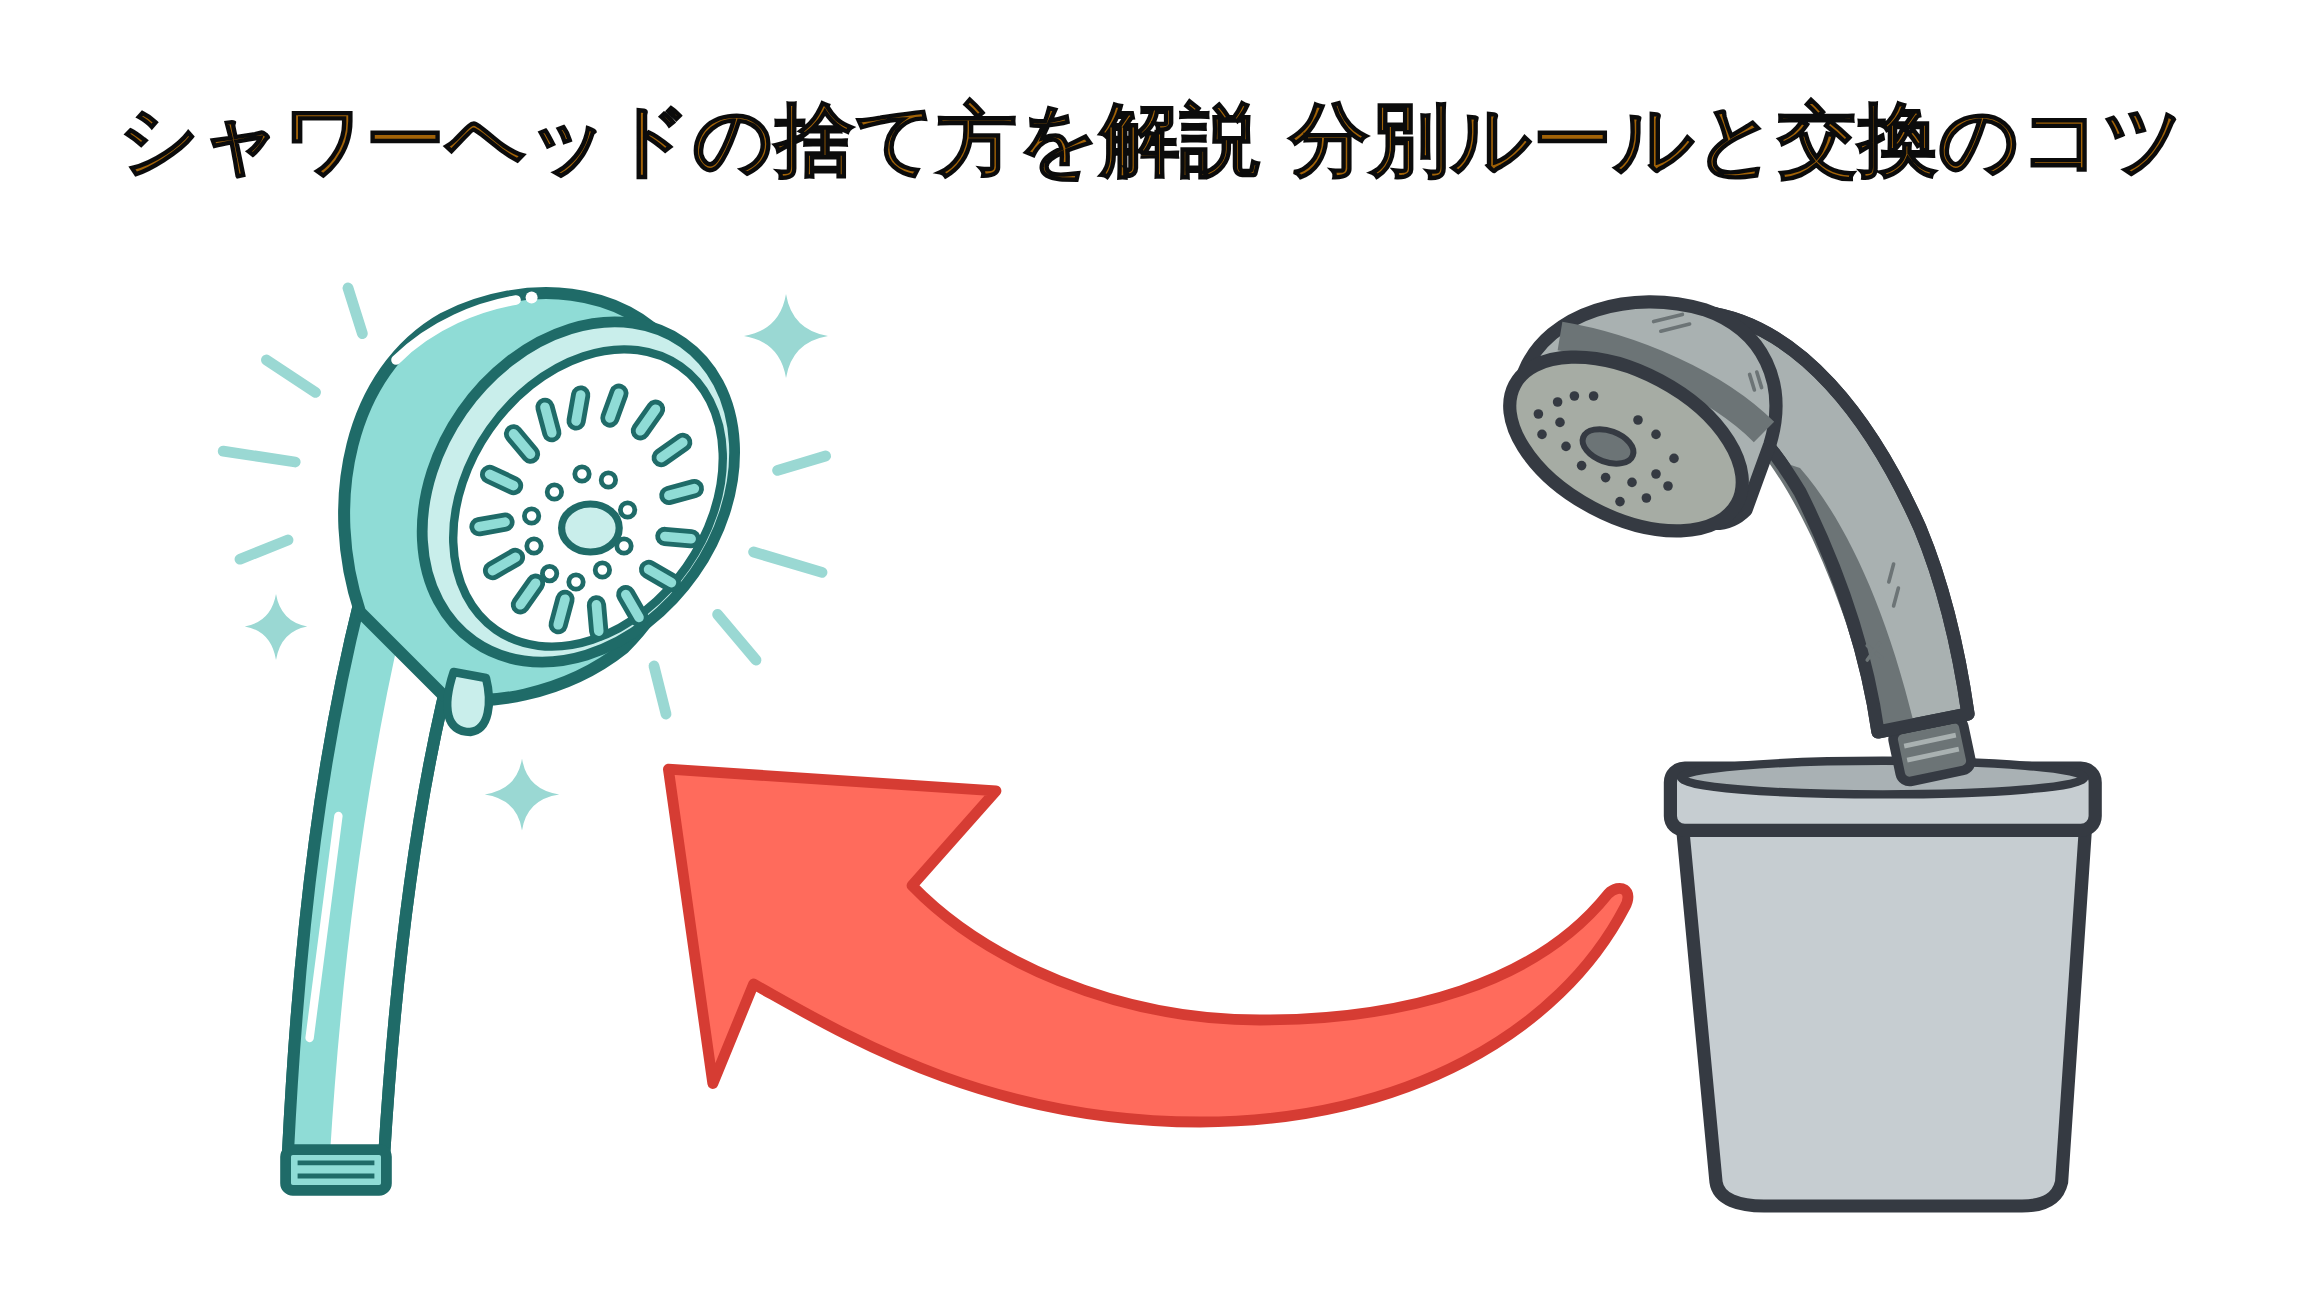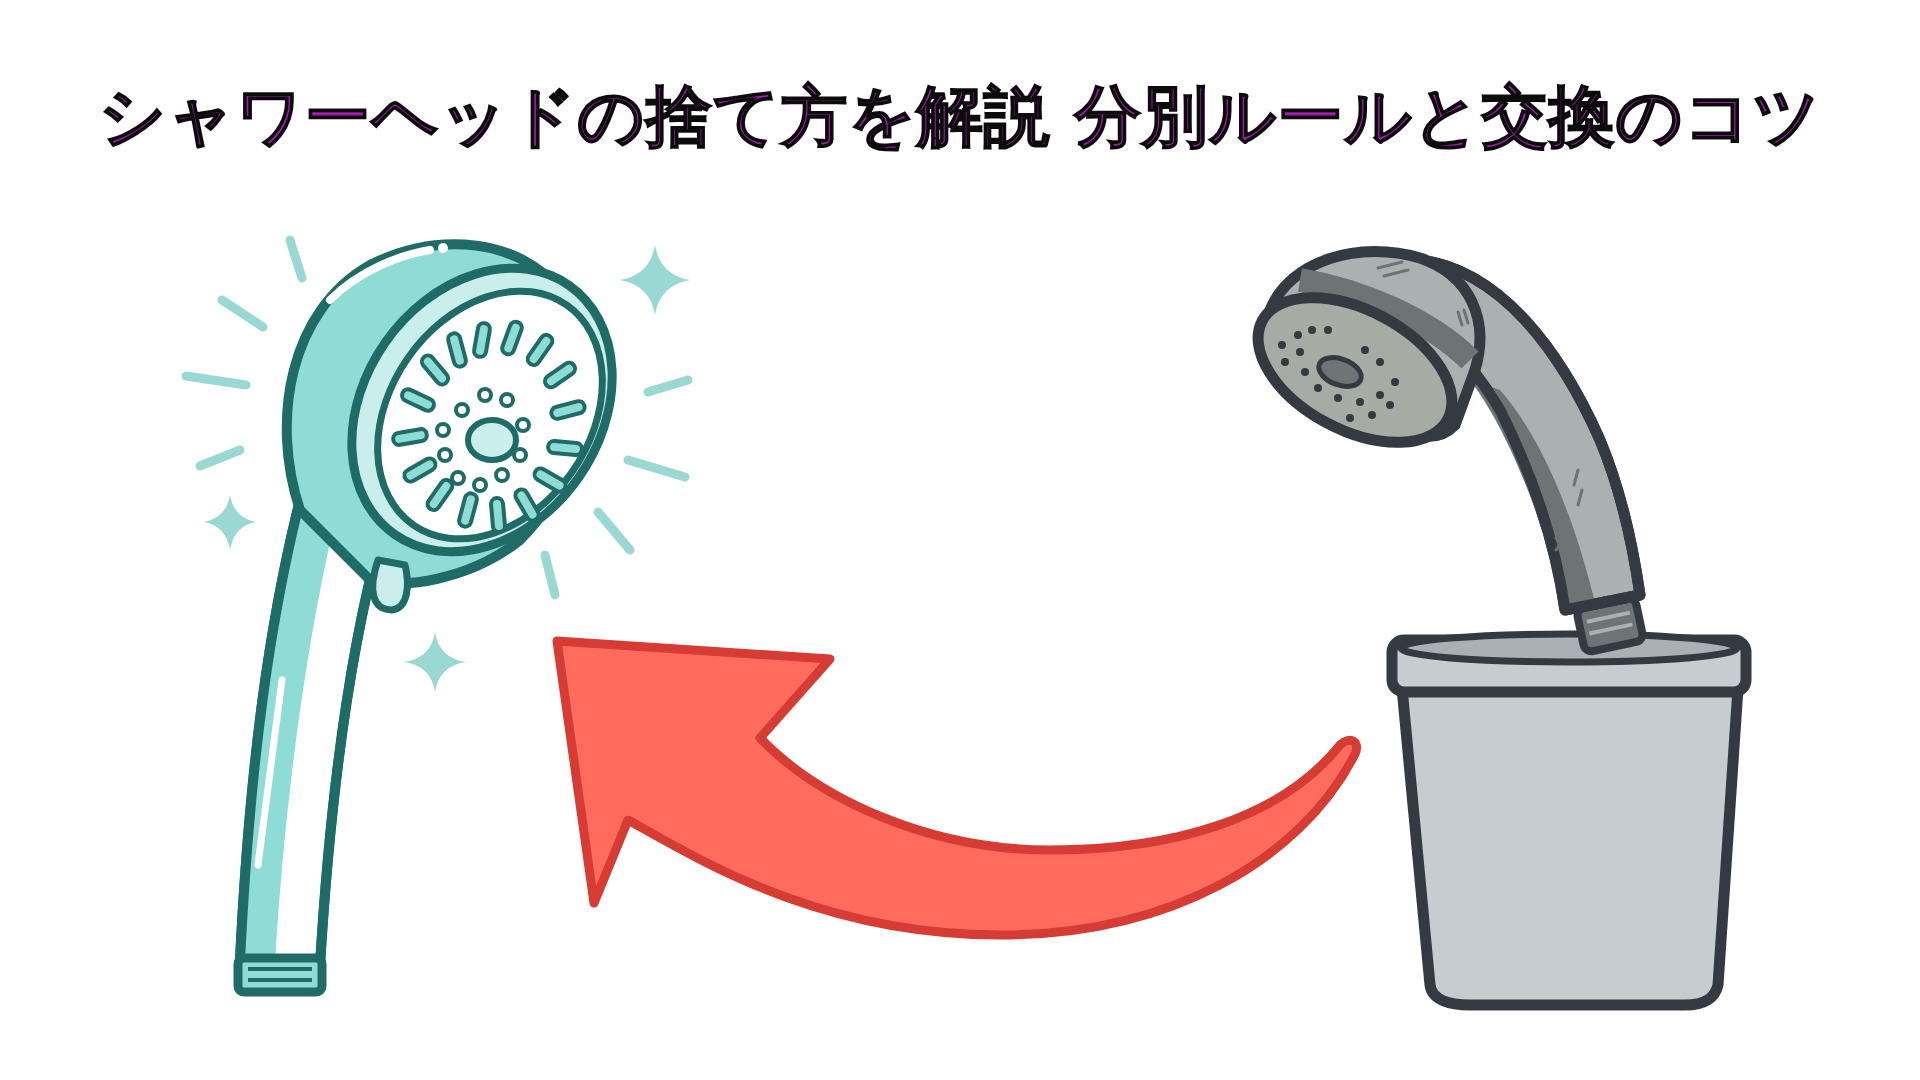--- a/index.html
+++ b/index.html
@@ -5,21 +5,21 @@
     html, body { margin: 0; padding: 0; }
     body {
       width: 1920px; height: 1080px; overflow: hidden;
       background: #ffffff;
       font-family: "DejaVu Sans", "Liberation Sans", sans-serif;
       position: relative;
     }
     .title {
       position: absolute; left: 0; top: 72px; width: 1920px;
       text-align: center;
-      font-size: 66px; font-weight: 900; color: #a21caf;
+      font-size: 66px; font-weight: 900; color: #a16207;
       letter-spacing: 1px;
       -webkit-text-stroke: 1.6px #0b0b0b;
     }
     .art { position: absolute; left: 0; top: 0; width: 1920px; height: 1080px; }
   </style>
 </head>
 <body>
 
 <div class="title">シャワーヘッドの捨て方を解説 分別ルールと交換のコツ</div>
 

